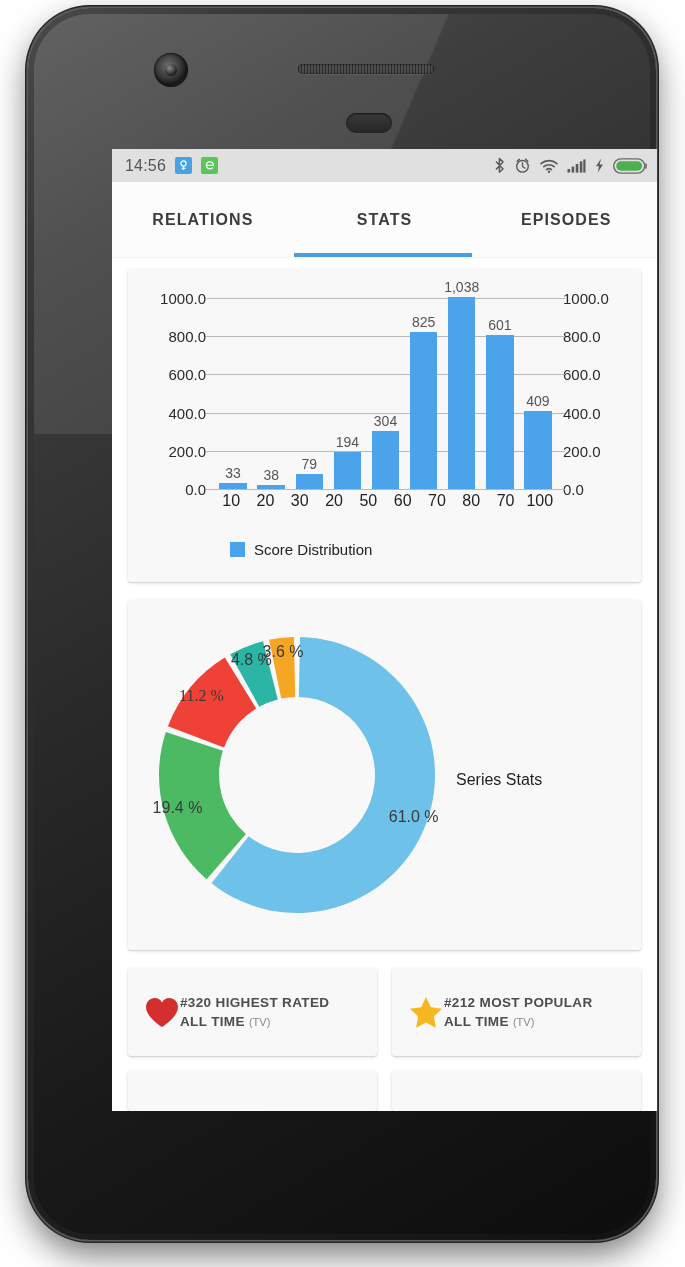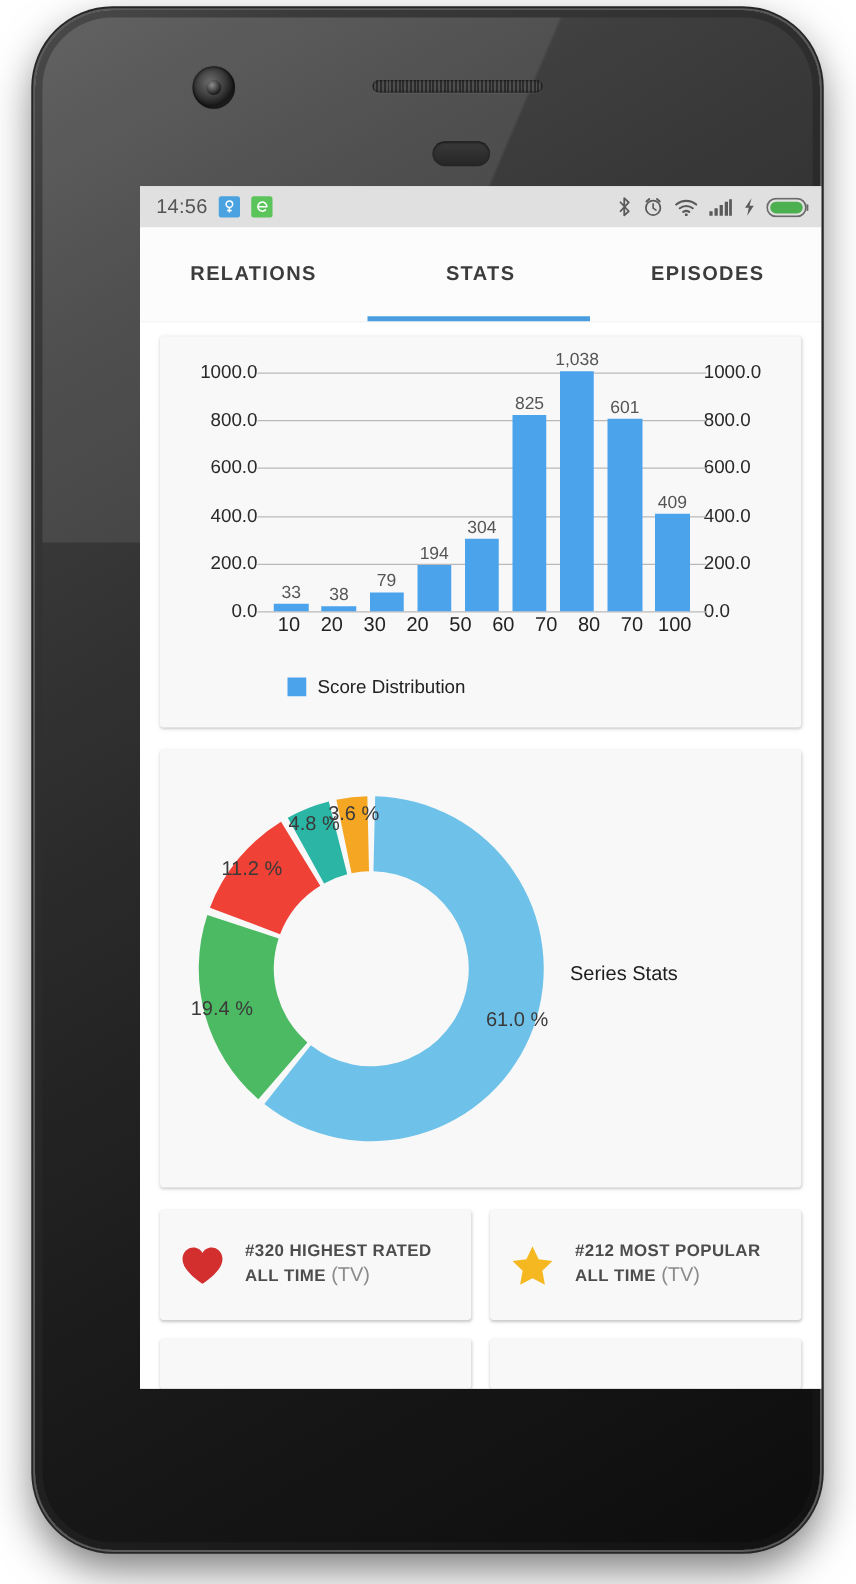--- a/index.html
+++ b/index.html
@@ -106,25 +106,25 @@
   .pctlabel { position:absolute; font-size:16px; color:#3a3a3a; white-space:nowrap; transform:translate(-50%,-50%); }
   #donutlegend { margin-left:14px; }
   .lgrow { display:flex; align-items:center; gap:11px; margin-bottom:8px; }
   .lgsw { width:16px; height:16px; }
   .lgtx { font-size:16px; color:#1e1e1e; }
   #serieslabel { font-size:16px; color:#1e1e1e; margin-top:10px; }
 
   
   #rankgrid { display:flex; gap:15px; }
   .rankcard { flex:1; height:88px; background:#f8f8f8; border-radius:3px;
-    display:flex; align-items:center; padding:0 16px; gap:16px;
+    display:flex; align-items:center; padding:0 16px; 
     box-shadow:0 1px 2px rgba(0,0,0,.16), 0 1px 4px rgba(0,0,0,.07); }
   .ricon { width:36px; height:36px; flex:0 0 36px; display:flex; align-items:center; justify-content:center; }
   .rtext { font-size:13.5px; font-weight:bold; color:#4d4d4d; letter-spacing:.35px; line-height:1.42; }
-  .rtext .tv { font-weight:normal; font-size:16px; color:#8a8a8a; letter-spacing:0; }
+  .rtext .tv { font-weight:normal; font-size:11px; color:#8a8a8a; letter-spacing:0; }
   #rankgrid2 { display:flex; gap:15px; margin-top:15px; }
   .rankcard.partial { height:40px; }
 </style>
 </head>
 <body>
 
 <div id="device">
   <div id="device-inner"></div>
   <div id="sheen"></div>
   <div id="camera"></div>
@@ -280,21 +280,21 @@
           <svg id="donutsvg" width="290" height="290" viewBox="0 0 290 290">
               <path d="M148.13085203304382 7.035519913467624 A138 138 0 1 1 59.4704936122707 253.29913913356546 L96.6572355199791 206.21255690158048 A78 78 0 1 0 146.76961201867695 67.02007647282953 Z" fill="#6ec1e8"></path>
               <path d="M54.645767707007124 249.30777874513427 A138 138 0 0 1 13.858792241413909 102.03508841369094 L70.87670865819047 120.71548475556445 A78 78 0 0 0 93.9302165300475 203.9565705950759 Z" fill="#4cb963"></path>
               <path d="M15.942809736626941 96.13036074080837 A138 138 0 0 1 72.81307043969497 27.38602463713947 L104.19869198765369 78.52253566447014 A78 78 0 0 0 72.05463159026739 117.37802998393516 Z" fill="#ef4136"></path>
               <path d="M78.22270321391967 24.232485187680766 A138 138 0 0 1 111.00750162608784 11.252065233516305 L125.7868487451801 69.40334121894399 A78 78 0 0 0 107.25631051221546 76.74010032347174 Z" fill="#2ab5a5"></path>
               <path d="M117.10970050792722 9.847748097774996 A138 138 0 0 1 141.86914796695598 7.0355199134676525 L143.23038798132293 67.02007647282954 A78 78 0 0 0 129.23591767839366 68.6095967509163 Z" fill="#f5a623"></path>
             </svg>
           <div id="pctlabels">
               <div class="pctlabel" style="left: 261.669px; top: 187.004px;">61.0 %</div>
               <div class="pctlabel" style="left: 25.4983px; top: 178.096px;">19.4 %</div>
-              <div class="pctlabel" style="left: 49.4564px; top: 65.9594px;">11.2 %</div>
+              <div class="pctlabel" style="left: 49.4564px; top: 65.9594px; font-family: Liberation Serif, serif;">11.2 %</div>
               <div class="pctlabel" style="left: 99.3526px; top: 29.7077px;">4.8 %</div>
               <div class="pctlabel" style="left: 131.006px; top: 21.7922px;">3.6 %</div>
             </div>
         </div>
         <div id="donutlegend">
           <div id="serieslabel">Series Stats</div>
         </div>
       </div>
 
       <div id="rankgrid">

